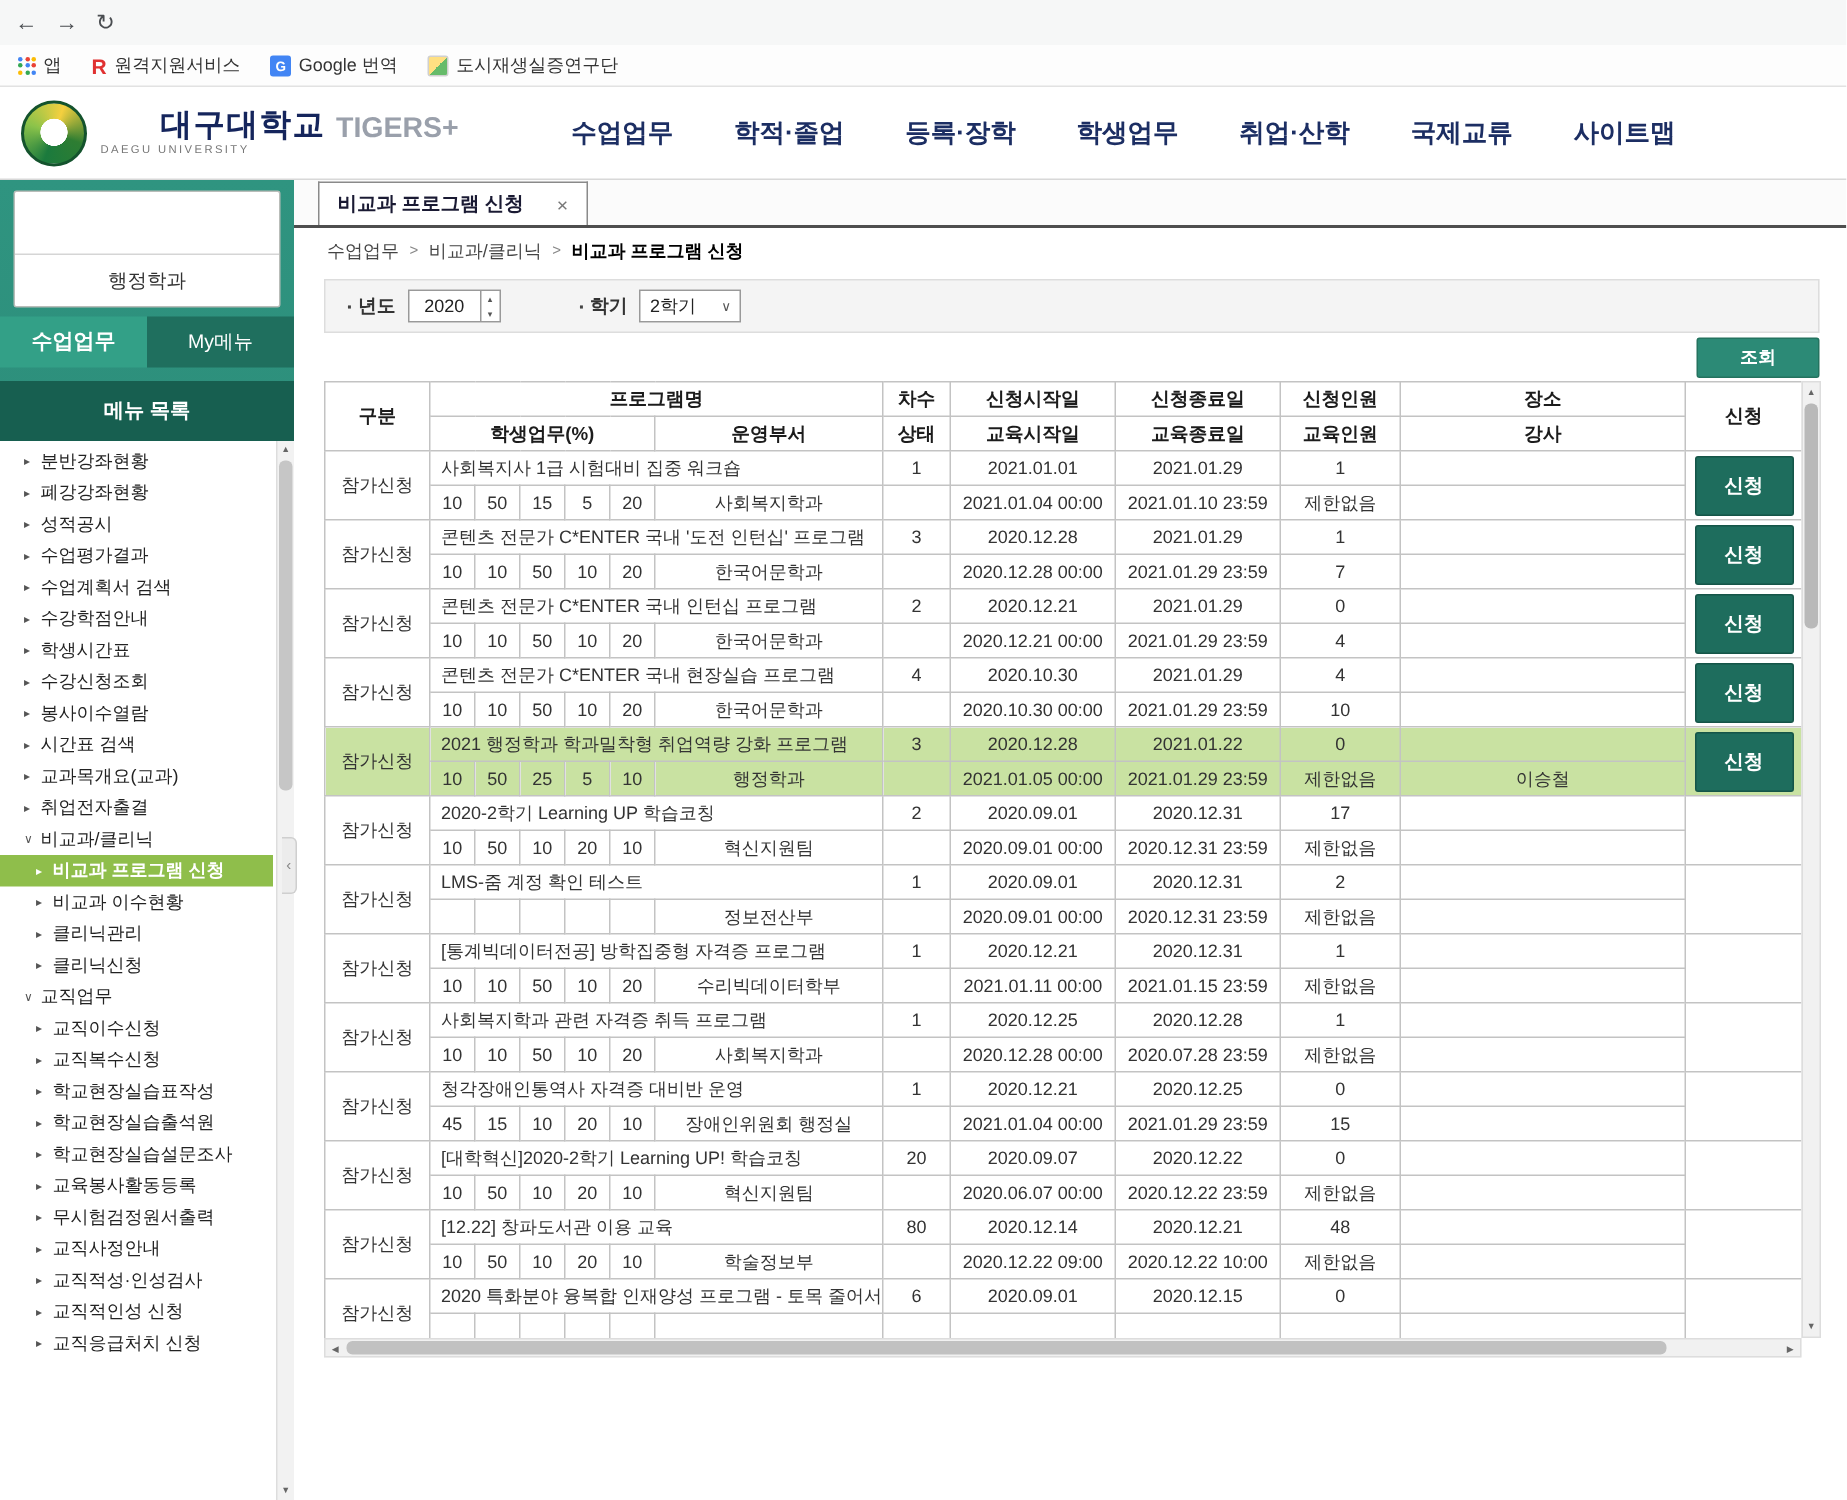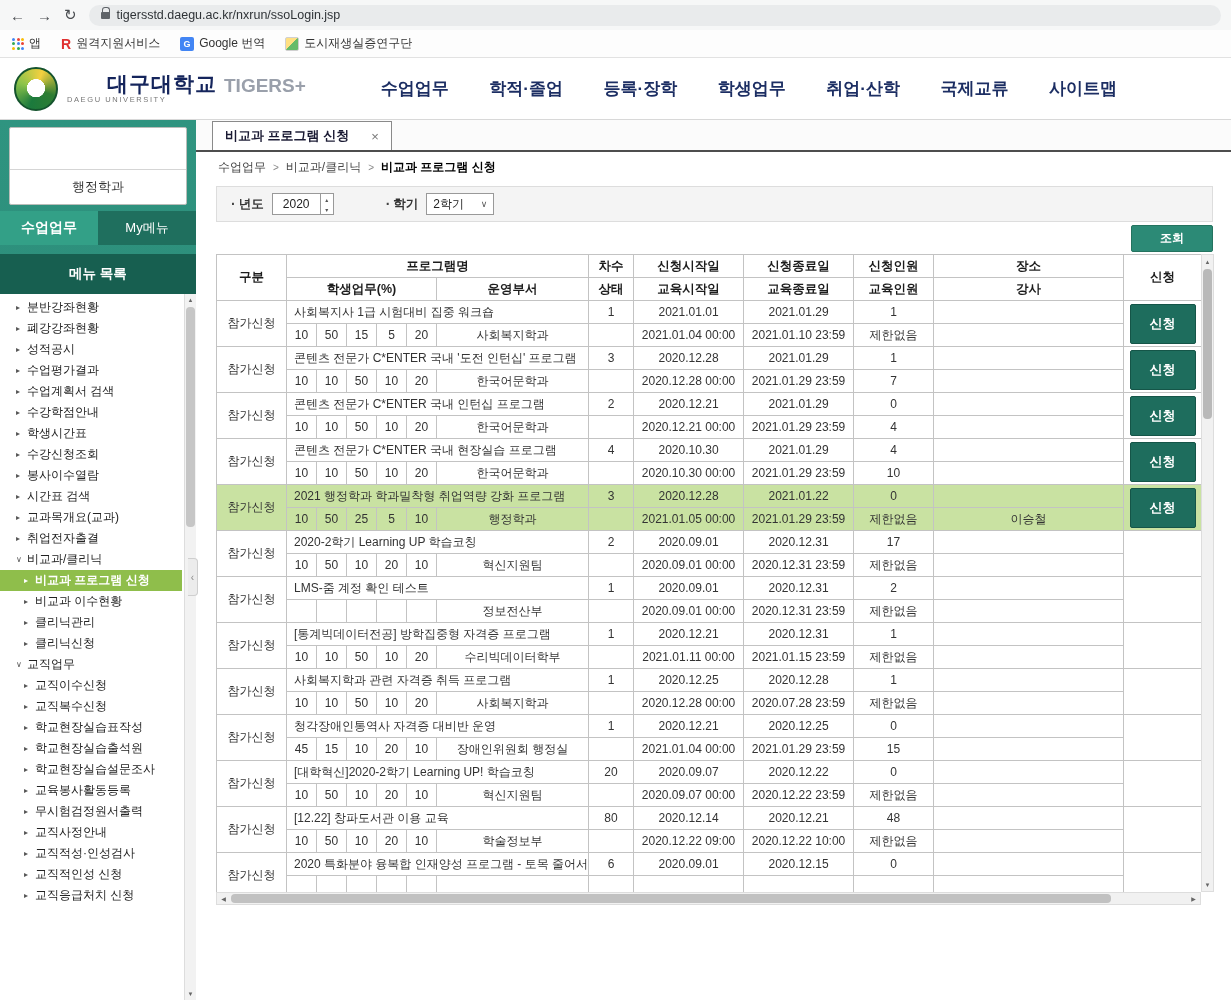--- a/index.html
+++ b/index.html
@@ -111,24 +111,20 @@
   .h-scroll .sb-left { left:0; } .h-scroll .sb-right { right:0; }
   .h-scroll .sb-thumb { position:absolute; top:1px; left:14px; width:880px; height:9px; background:#c1c1c1; border-radius:4px; cursor:pointer; }
 </style>
 </head>
 <body>
 
 <div class="browser-bar">
   <span class="nav-ico">←</span>
   <span class="nav-ico">→</span>
   <span class="nav-ico">↻</span>
-  <div class="url-pill">
-    <span class="lock"></span>
-    <span class="url-text">tigersstd.daegu.ac.kr/nxrun/ssoLogin.jsp</span>
-  </div>
 </div>
 
 <div class="bookmarks-bar">
   <div class="bm-item">
     <span class="apps-grid">
         <i></i>
         <i></i>
         <i></i>
         <i></i>
         <i></i>
@@ -644,21 +640,21 @@
     <td class="c-apply" rowspan="2"></td>
   </tr>
   <tr class="r-bot">
     <td>10</td>
     <td>50</td>
     <td>10</td>
     <td>20</td>
     <td>10</td>
     <td class="c-dept">혁신지원팀</td>
     <td></td>
-    <td>2020.09.07 00:00</td>
+    <td>2020.06.07 00:00</td>
     <td>2020.12.22 23:59</td>
     <td>제한없음</td>
     <td></td>
   </tr>
 
   <tr class="r-top">
     <td class="c-gubun" rowspan="2">참가신청</td>
     <td class="c-name" colspan="6">[12.22] 창파도서관 이용 교육</td>
     <td>80</td>
     <td>2020.12.14</td>

